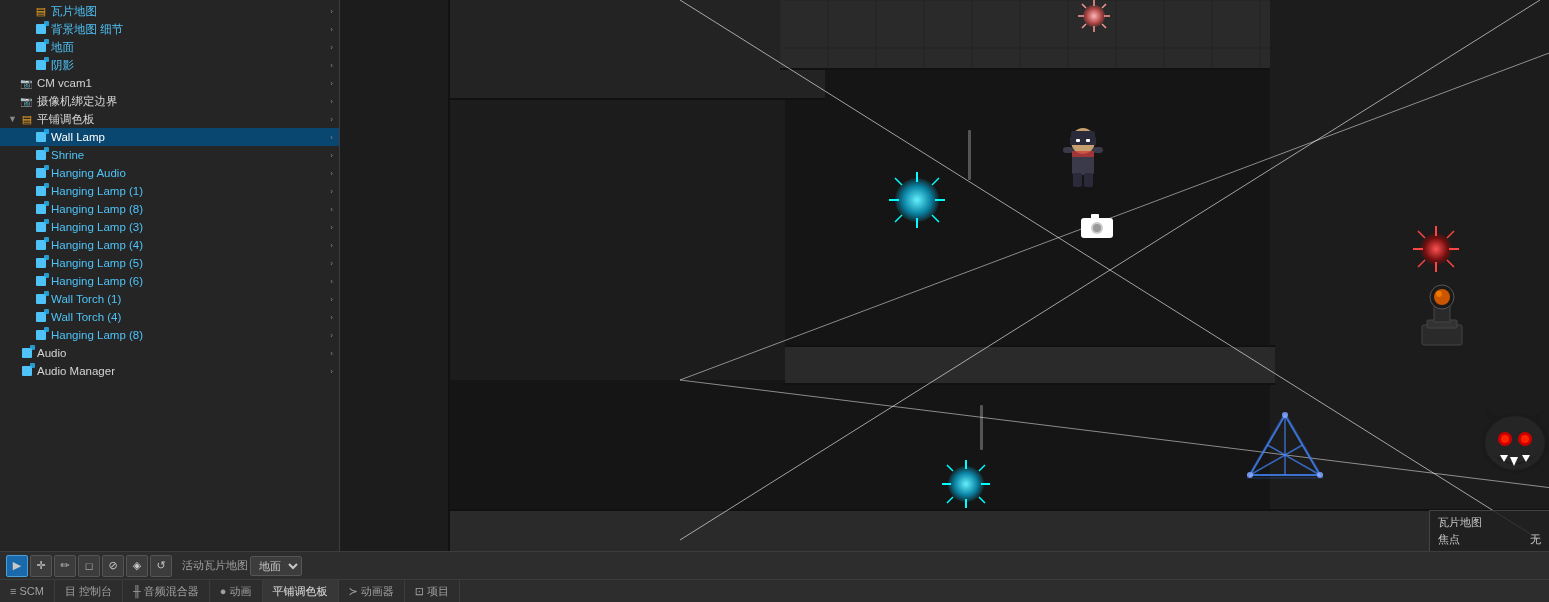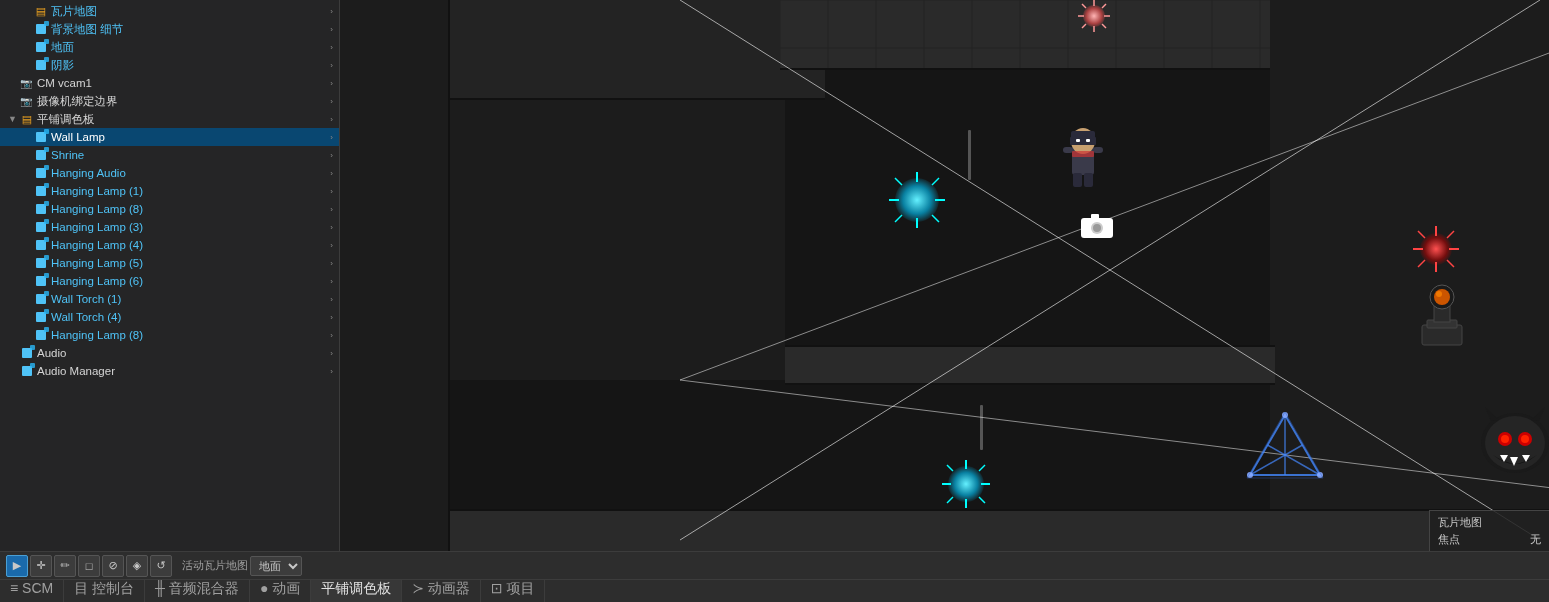--- a/index.html
+++ b/index.html
@@ -99,25 +99,26 @@
     .tab-row {
       display: flex;
       align-items: center;
       height: 22px;
       padding: 0;
       gap: 0;
     }
 
     .tab-item {
       display: flex;
+      align-items: center;
       padding: 0 10px;
       height: 22px;
       color: #a0a0a0;
       cursor: pointer;
-      font-size: 14px;
+      font-size: 11px;
       gap: 4px;
       border-right: 1px solid #3c3c3c;
     }
     .tab-item.active {
       background: #373737;
       color: #e0e0e0;
     }
 
     .tool-btn {
       width: 22px;

